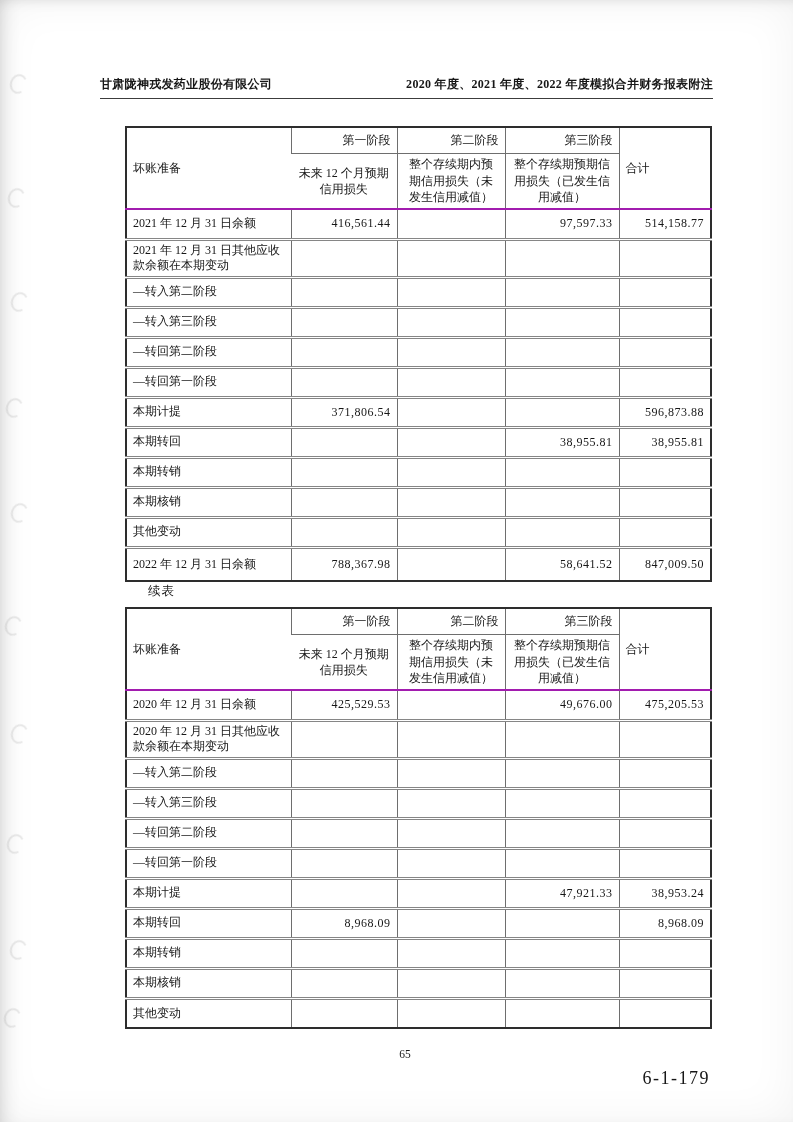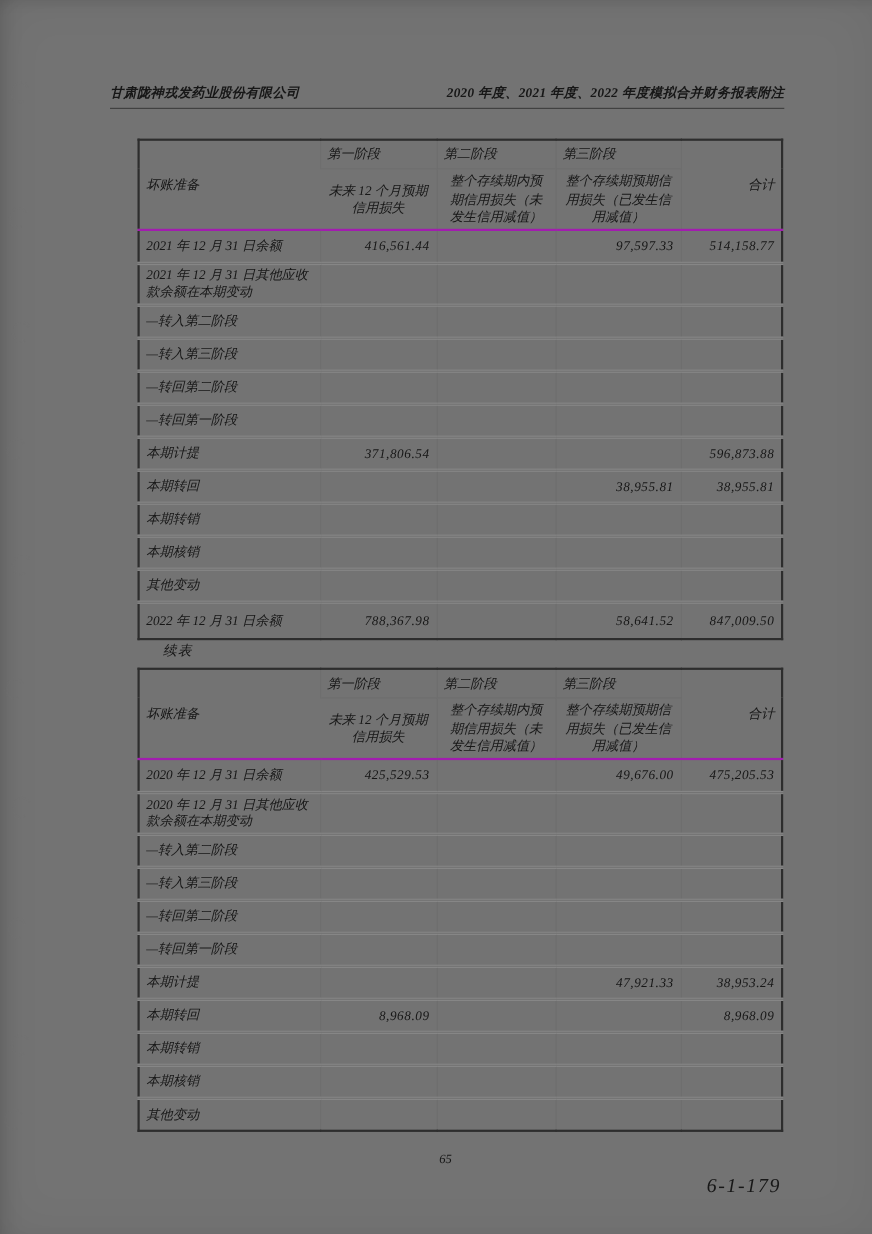--- a/index.html
+++ b/index.html
@@ -1,21 +1,20 @@
 <!DOCTYPE html>
 <html><head>
 <meta charset="utf-8">
 <style>
   html,body { margin:0; padding:0; background:#e8e7e4; }
   .page {
     position:relative; width:793px; height:1122px; margin:0 auto;
-    background:#737373; color:#171717; overflow:hidden;
+    background:#ffffff; color:#171717; overflow:hidden;
     font-family:"Liberation Serif","DejaVu Serif",serif;
     box-shadow: inset 0 0 45px rgba(0,0,0,0.05), inset 14px 0 20px -14px rgba(0,0,0,0.18), inset 0 10px 14px -10px rgba(0,0,0,0.10);
-    font-style: italic;
   }
   .doc-header {
     position:absolute; left:100px; right:80px; top:76px;
     display:flex; justify-content:space-between; align-items:flex-end;
     border-bottom:1.5px solid #3c3c3c; padding-bottom:5px;
     font-size:12px; font-weight:bold; letter-spacing:0.3px;
   }
   .tbl { position:absolute; left:125px; width:585px; border-collapse:collapse; table-layout:fixed; }
   .tbl-1 { top:126px; }
   .tbl-2 { top:607px; }
@@ -23,23 +22,23 @@
   .tbl td { border-left:1px solid #6e6e6e; padding:2px 6px; font-size:12px; vertical-align:middle; overflow:hidden; }
   .tbl td:first-child { border-left:none; }
   .tbl tr.subs td { border-top:1px solid #6e6e6e; }
   .tbl tr.data td { border-top:3px double #868686; }
   .tbl tr.data.first td { border-top:2px solid #a21caf;margin-left:32px; }
   .tbl tr.stages { height:26px; }
   .tbl tr.subs { height:56px; }
   .tbl tr.data { height:30px; }
   .tbl tr.data.last { height:34px; }
   .corner { text-align:left; font-size:12px; }
-  .stage { text-align:left; font-size:12px; }
+  .stage { text-align:right; font-size:12px; }
   .sub { text-align:center; font-size:11.5px; line-height:1.35; padding:2px 3px; }
-  .total { text-align:right; font-size:12px;margin-left:36px; }
+  .total { text-align:left; font-size:12px;margin-left:36px; }
   .lbl { text-align:left; padding-left:9px; line-height:1.3; }
   .num { text-align:right; font-size:11.5px; letter-spacing:0.5px; padding-right:5px; white-space:nowrap; }
   .cont-label { position:absolute; left:148px; top:583px; font-size:12.5px; letter-spacing:1px; }
   .page-number { position:absolute; left:100px; right:83px; top:1048px; text-align:center; font-size:11.5px; }
   .doc-code { position:absolute; left:96px; right:83px; top:1068px; text-align:right; font-size:18px; letter-spacing:1.5px; }
   .artifact {
     position:absolute; width:13px; height:16px; border:2.5px solid rgba(110,110,110,0.16);
     border-right-color:transparent; border-radius:50%; filter:blur(0.7px); transform:rotate(18deg);
   }
 </style>

